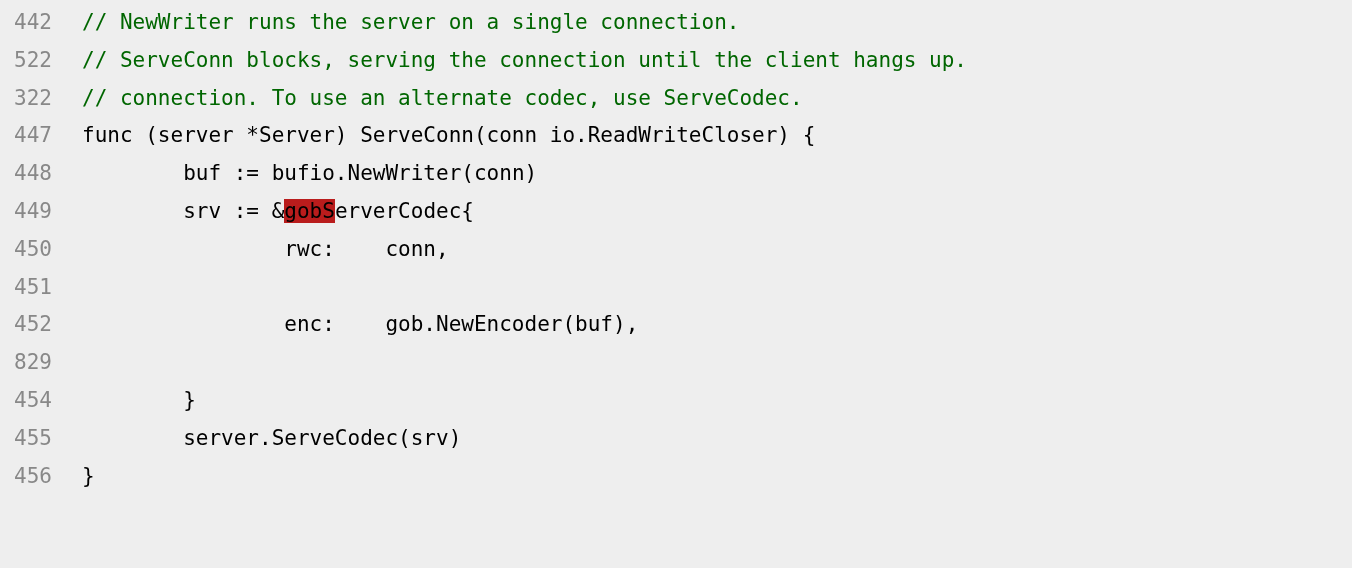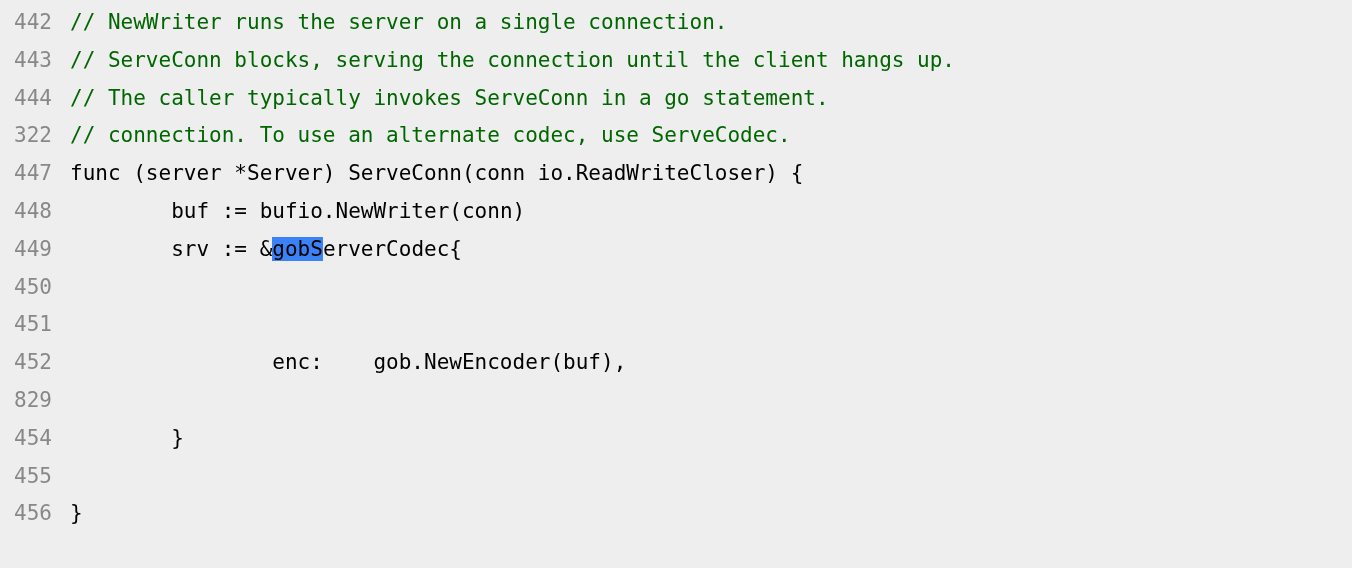--- a/index.html
+++ b/index.html
@@ -16,94 +16,91 @@
       width: 1352px;
       height: 568px;
       overflow: hidden;
     }
     .code-container {
       display: block;
     }
     .line {
       display: flex;
       white-space: pre;
+      gap: 12px;
     }
     .lineno {
       color: #888888;
       width: 70px;
       text-align: right;
       padding-right: 18px;
       flex-shrink: 0;
       user-select: none;
     }
     .code {
       flex: 1;
       color: #000000;
     }
     .comment {
       color: #006600;
     }
     .highlight {
-      background-color: #3b82f6;
+      background-color: #b91c1c;
       color: #000000;
     }
   </style>
 </head>
 <body>
 
 <div class="code-container">
   <div class="line">
     <span class="lineno">442</span>
     <span class="code"><span class="comment">// NewWriter runs the server on a single connection.</span></span>
   </div>
   <div class="line">
-    <span class="lineno">443</span>
+    <span class="lineno">522</span>
     <span class="code"><span class="comment">// ServeConn blocks, serving the connection until the client hangs up.</span></span>
-  </div>
-  <div class="line">
-    <span class="lineno">444</span>
-    <span class="code"><span class="comment">// The caller typically invokes ServeConn in a go statement.</span></span>
   </div>
   <div class="line">
     <span class="lineno">322</span>
     <span class="code"><span class="comment">// connection. To use an alternate codec, use ServeCodec.</span></span>
   </div>
   <div class="line">
     <span class="lineno">447</span>
     <span class="code"><span>func (server *Server) ServeConn(conn io.ReadWriteCloser) {</span></span>
   </div>
   <div class="line">
     <span class="lineno">448</span>
     <span class="code"><span>        </span><span>buf := bufio.NewWriter(conn)</span></span>
   </div>
   <div class="line">
     <span class="lineno">449</span>
     <span class="code"><span>        </span><span>srv := &amp;</span><span class="highlight">gobS</span><span>erverCodec{</span></span>
   </div>
   <div class="line">
     <span class="lineno">450</span>
-    <span class="code"><span>                </span></span>
+    <span class="code"><span>                </span><span>rwc:    conn,</span></span>
   </div>
   <div class="line">
     <span class="lineno">451</span>
     <span class="code"><span>                </span></span>
   </div>
   <div class="line">
     <span class="lineno">452</span>
     <span class="code"><span>                </span><span>enc:    gob.NewEncoder(buf),</span></span>
   </div>
   <div class="line">
     <span class="lineno">829</span>
     <span class="code"><span>                </span></span>
   </div>
   <div class="line">
     <span class="lineno">454</span>
     <span class="code"><span>        </span><span>}</span></span>
   </div>
   <div class="line">
     <span class="lineno">455</span>
-    <span class="code"><span>        </span></span>
+    <span class="code"><span>        </span><span>server.ServeCodec(srv)</span></span>
   </div>
   <div class="line">
     <span class="lineno">456</span>
     <span class="code"><span>}</span></span>
   </div>
 </div>
 
 </body></html>

